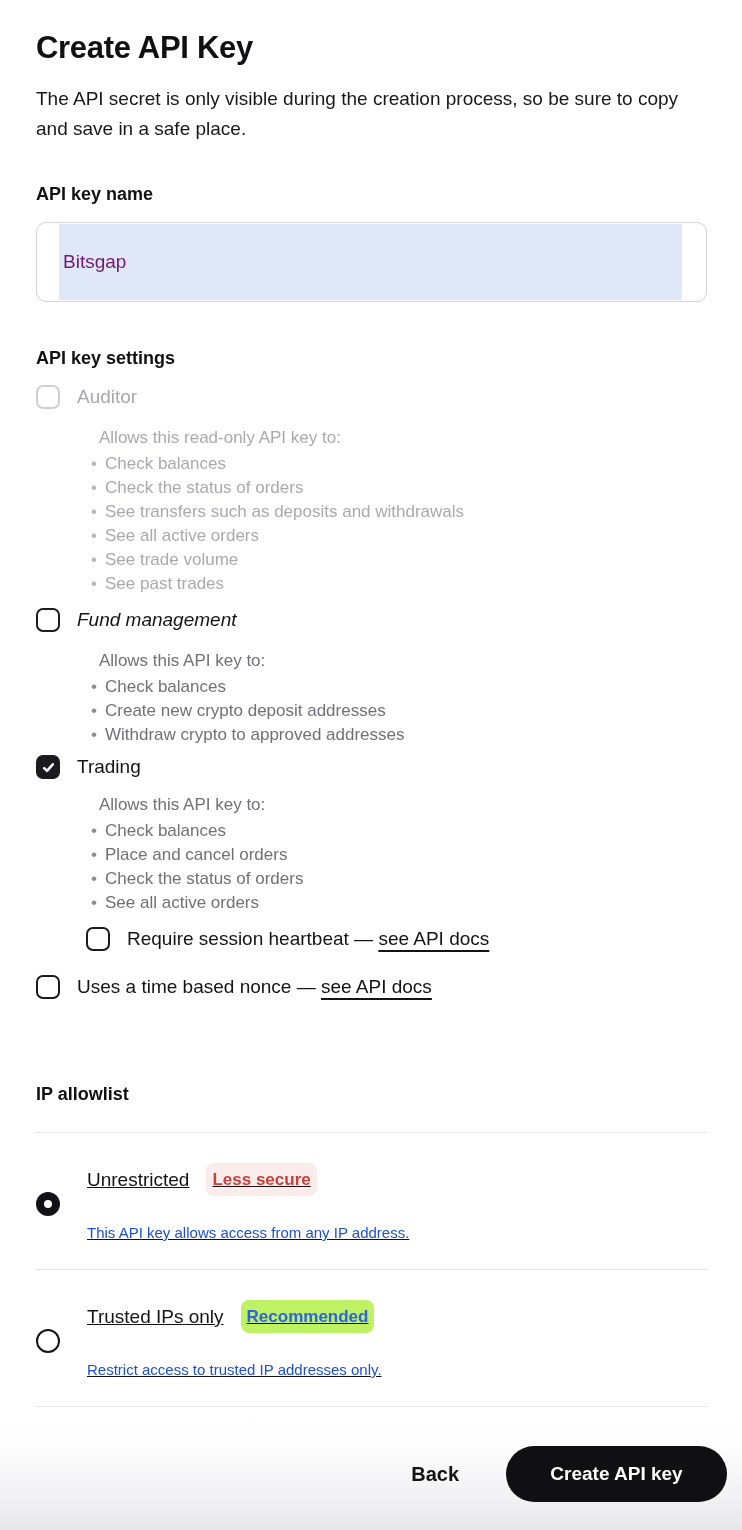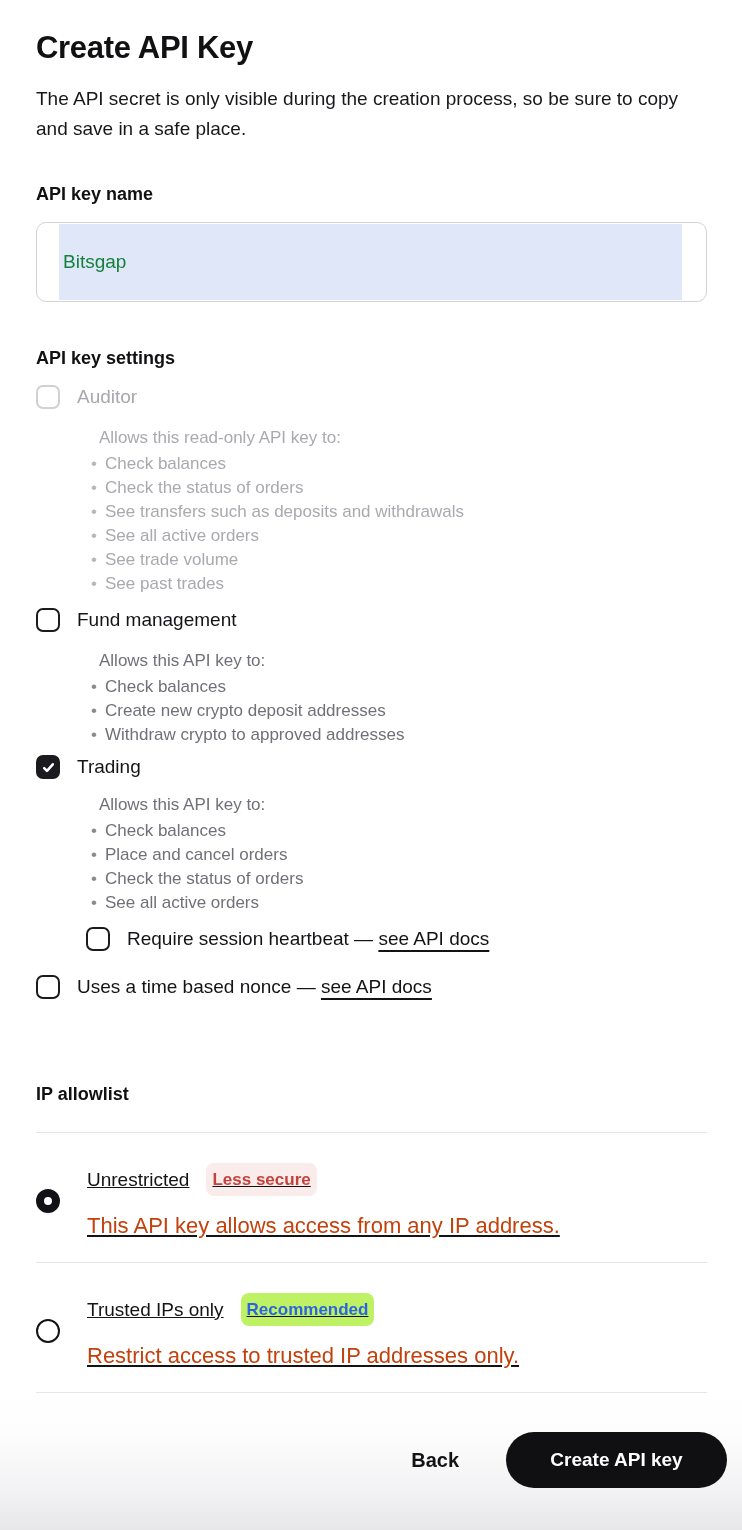--- a/index.html
+++ b/index.html
@@ -62,31 +62,31 @@
     position: absolute;
     top: 1px; bottom: 1px;
     left: 22px; right: 24px;
     background: #dfe7f8;
   }
   .input-value {
     position: absolute;
     left: 26px; top: 0; bottom: 0;
     display: flex; align-items: center;
     font-size: 19px;
-    color: #15803d;
+    color: #701a75;
   }
 
   
   .perm-row {
     display: flex;
     align-items: center;
     gap: 17px;
     margin-top: 16px;
   }
-  .perm-row.tight { margin-top: 12px; }
+  .perm-row.tight { margin-top: 12px; font-style: italic; }
   .perm-row.tighter { margin-top: 8px; }
   .checkbox {
     width: 24px; height: 24px;
     border: 2.5px solid #1b1b1f;
     border-radius: 7px;
     background: #ffffff;
     flex: none;
     display: flex; align-items: center; justify-content: center;
     cursor: pointer;
   }
@@ -160,24 +160,24 @@
   .badge {
     font-size: 17px;
     font-weight: 600;
     line-height: 17px;
     padding: 8px 6px;
     border-radius: 8px;
   }
   .badge.danger { color: #c5423c; background: #f9eceb; }
   .badge.info   { color: #2a63e4; background: #bef264; }
   .ip-desc {
-    margin-top: 18px;
-    font-size: 22px;
+    margin-top: 25px;
+    font-size: 15px;
     line-height: 24px;
-    color: #c2410c;
+    color: #1d4ed8;
   }
 
   
   .footer {
     flex: 1;
     background: linear-gradient(180deg, #ffffff 0%, #fdfdfd 30%, #f2f2f4 72%, #e7e7e9 100%);
     padding: 39px 15px 0 36px;
     display: flex;
     justify-content: flex-end;
     align-items: flex-start;

